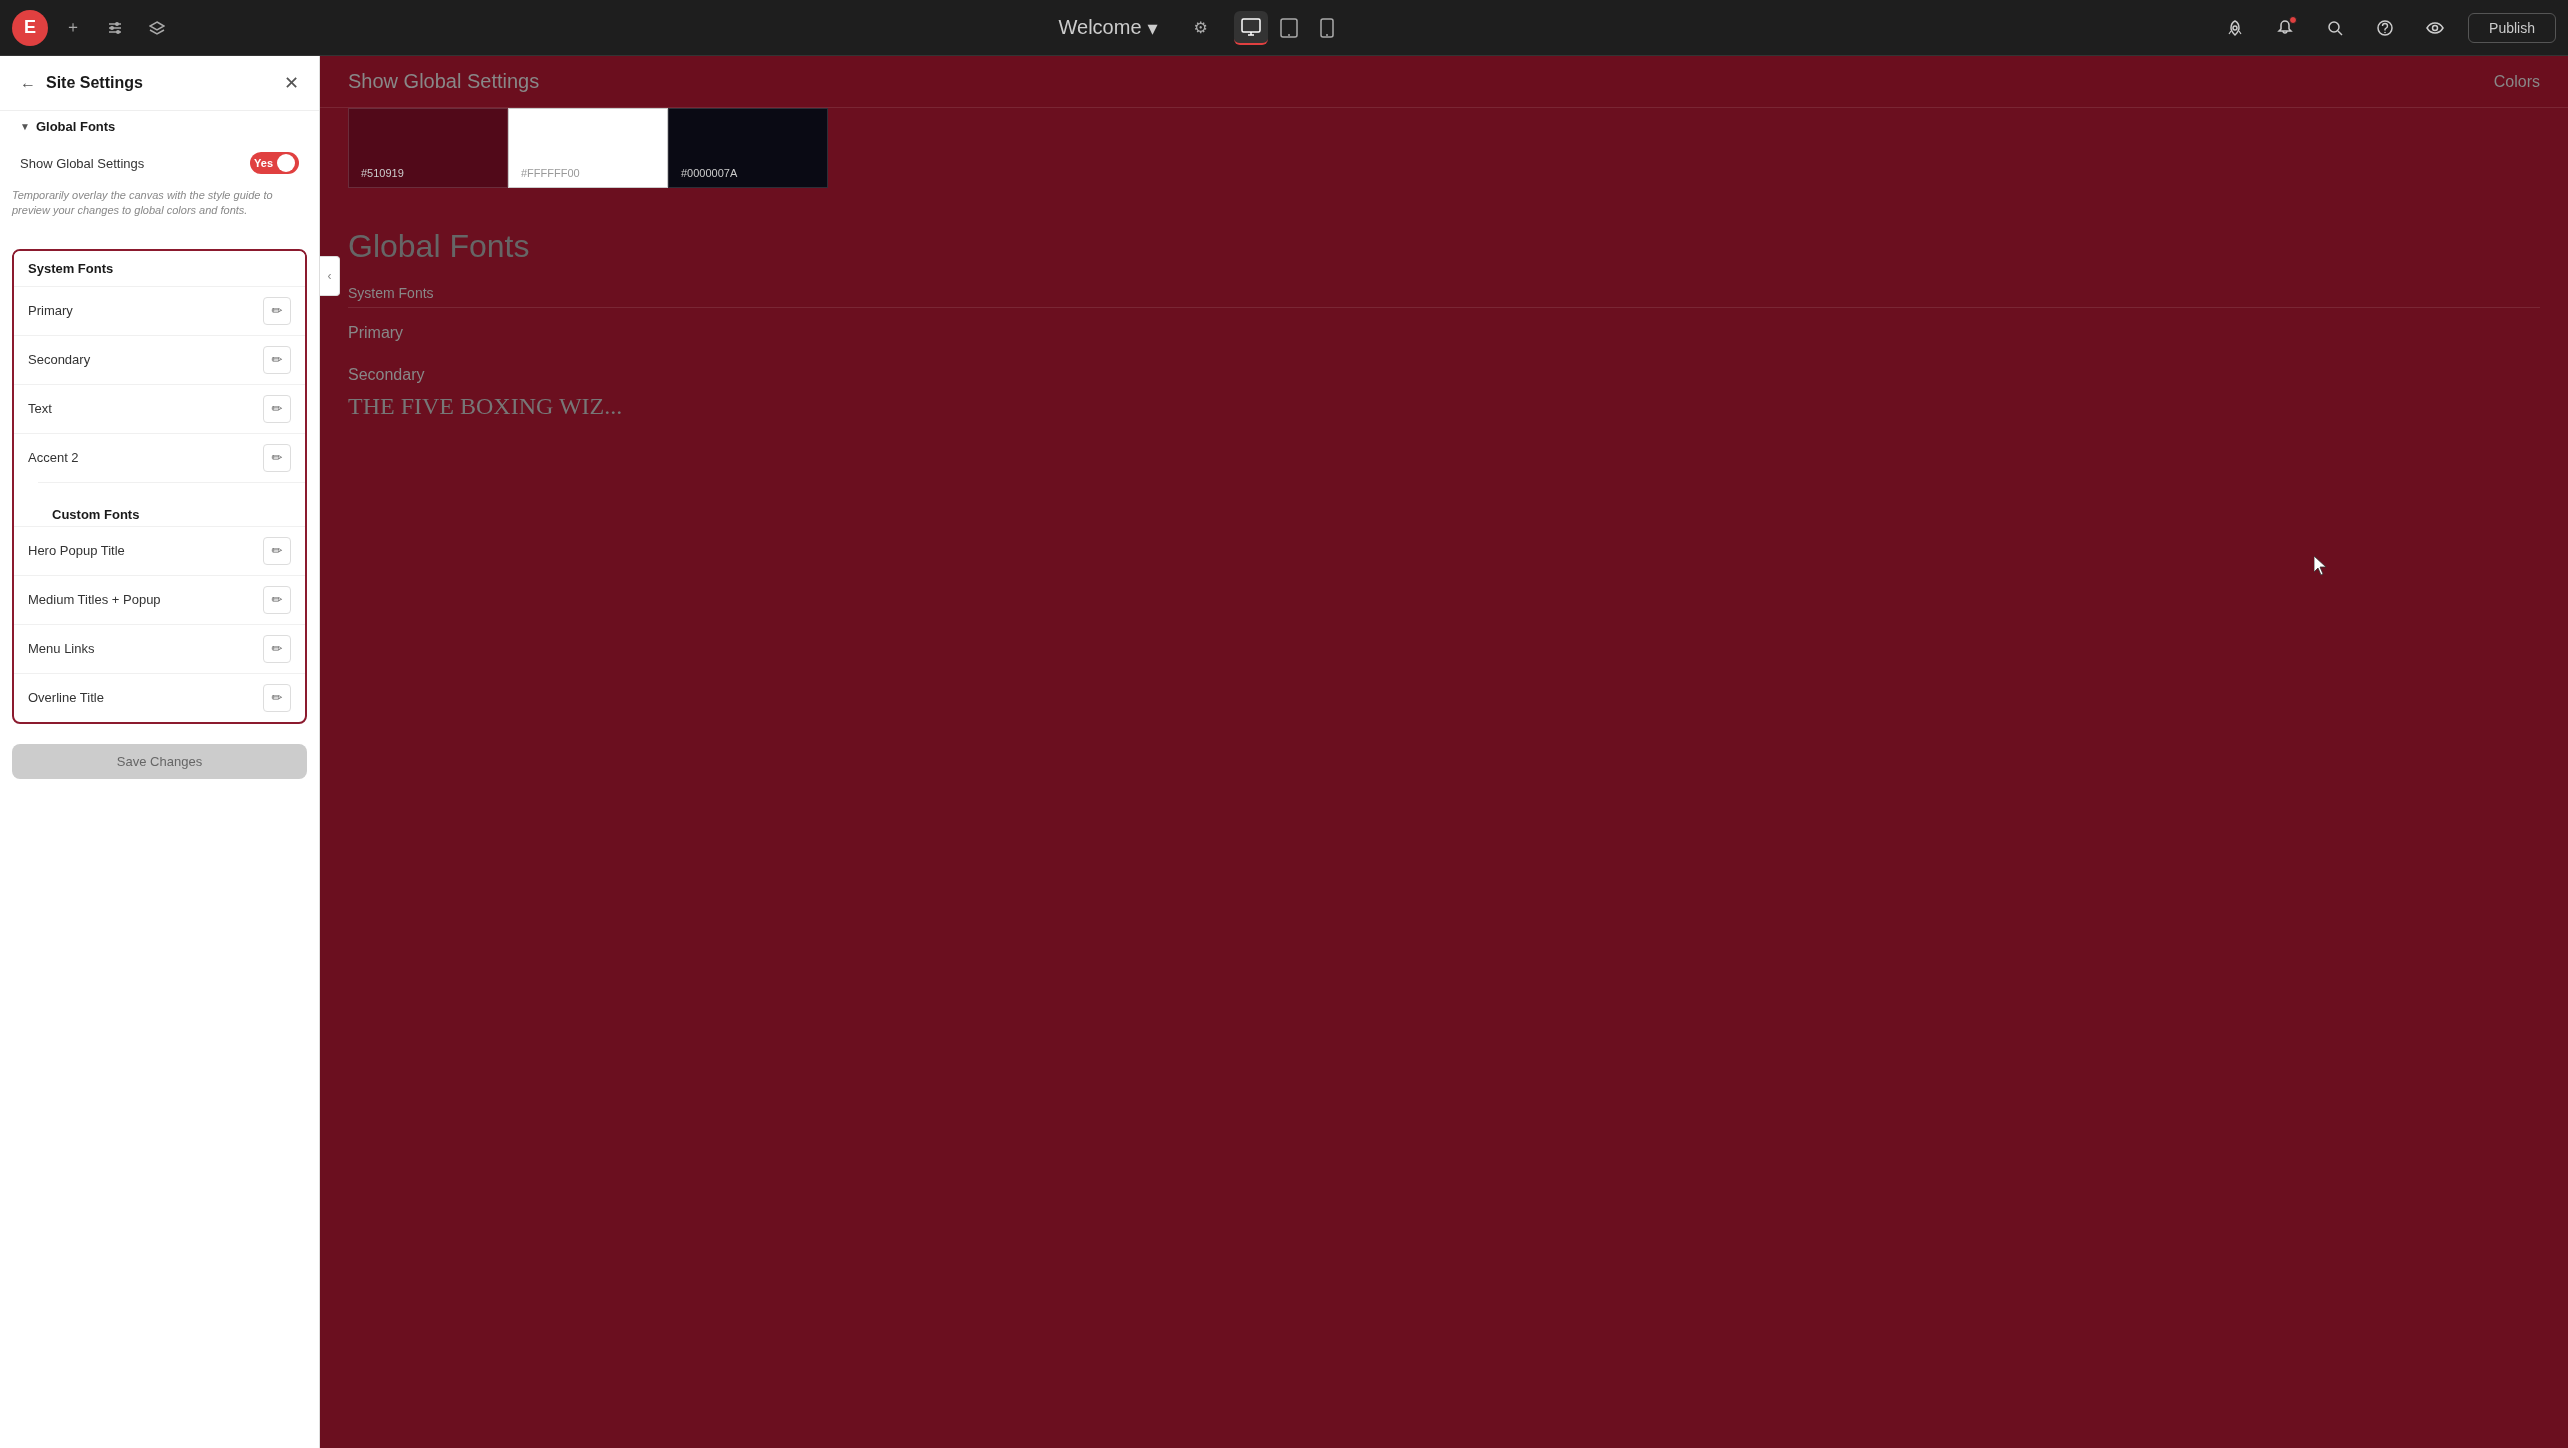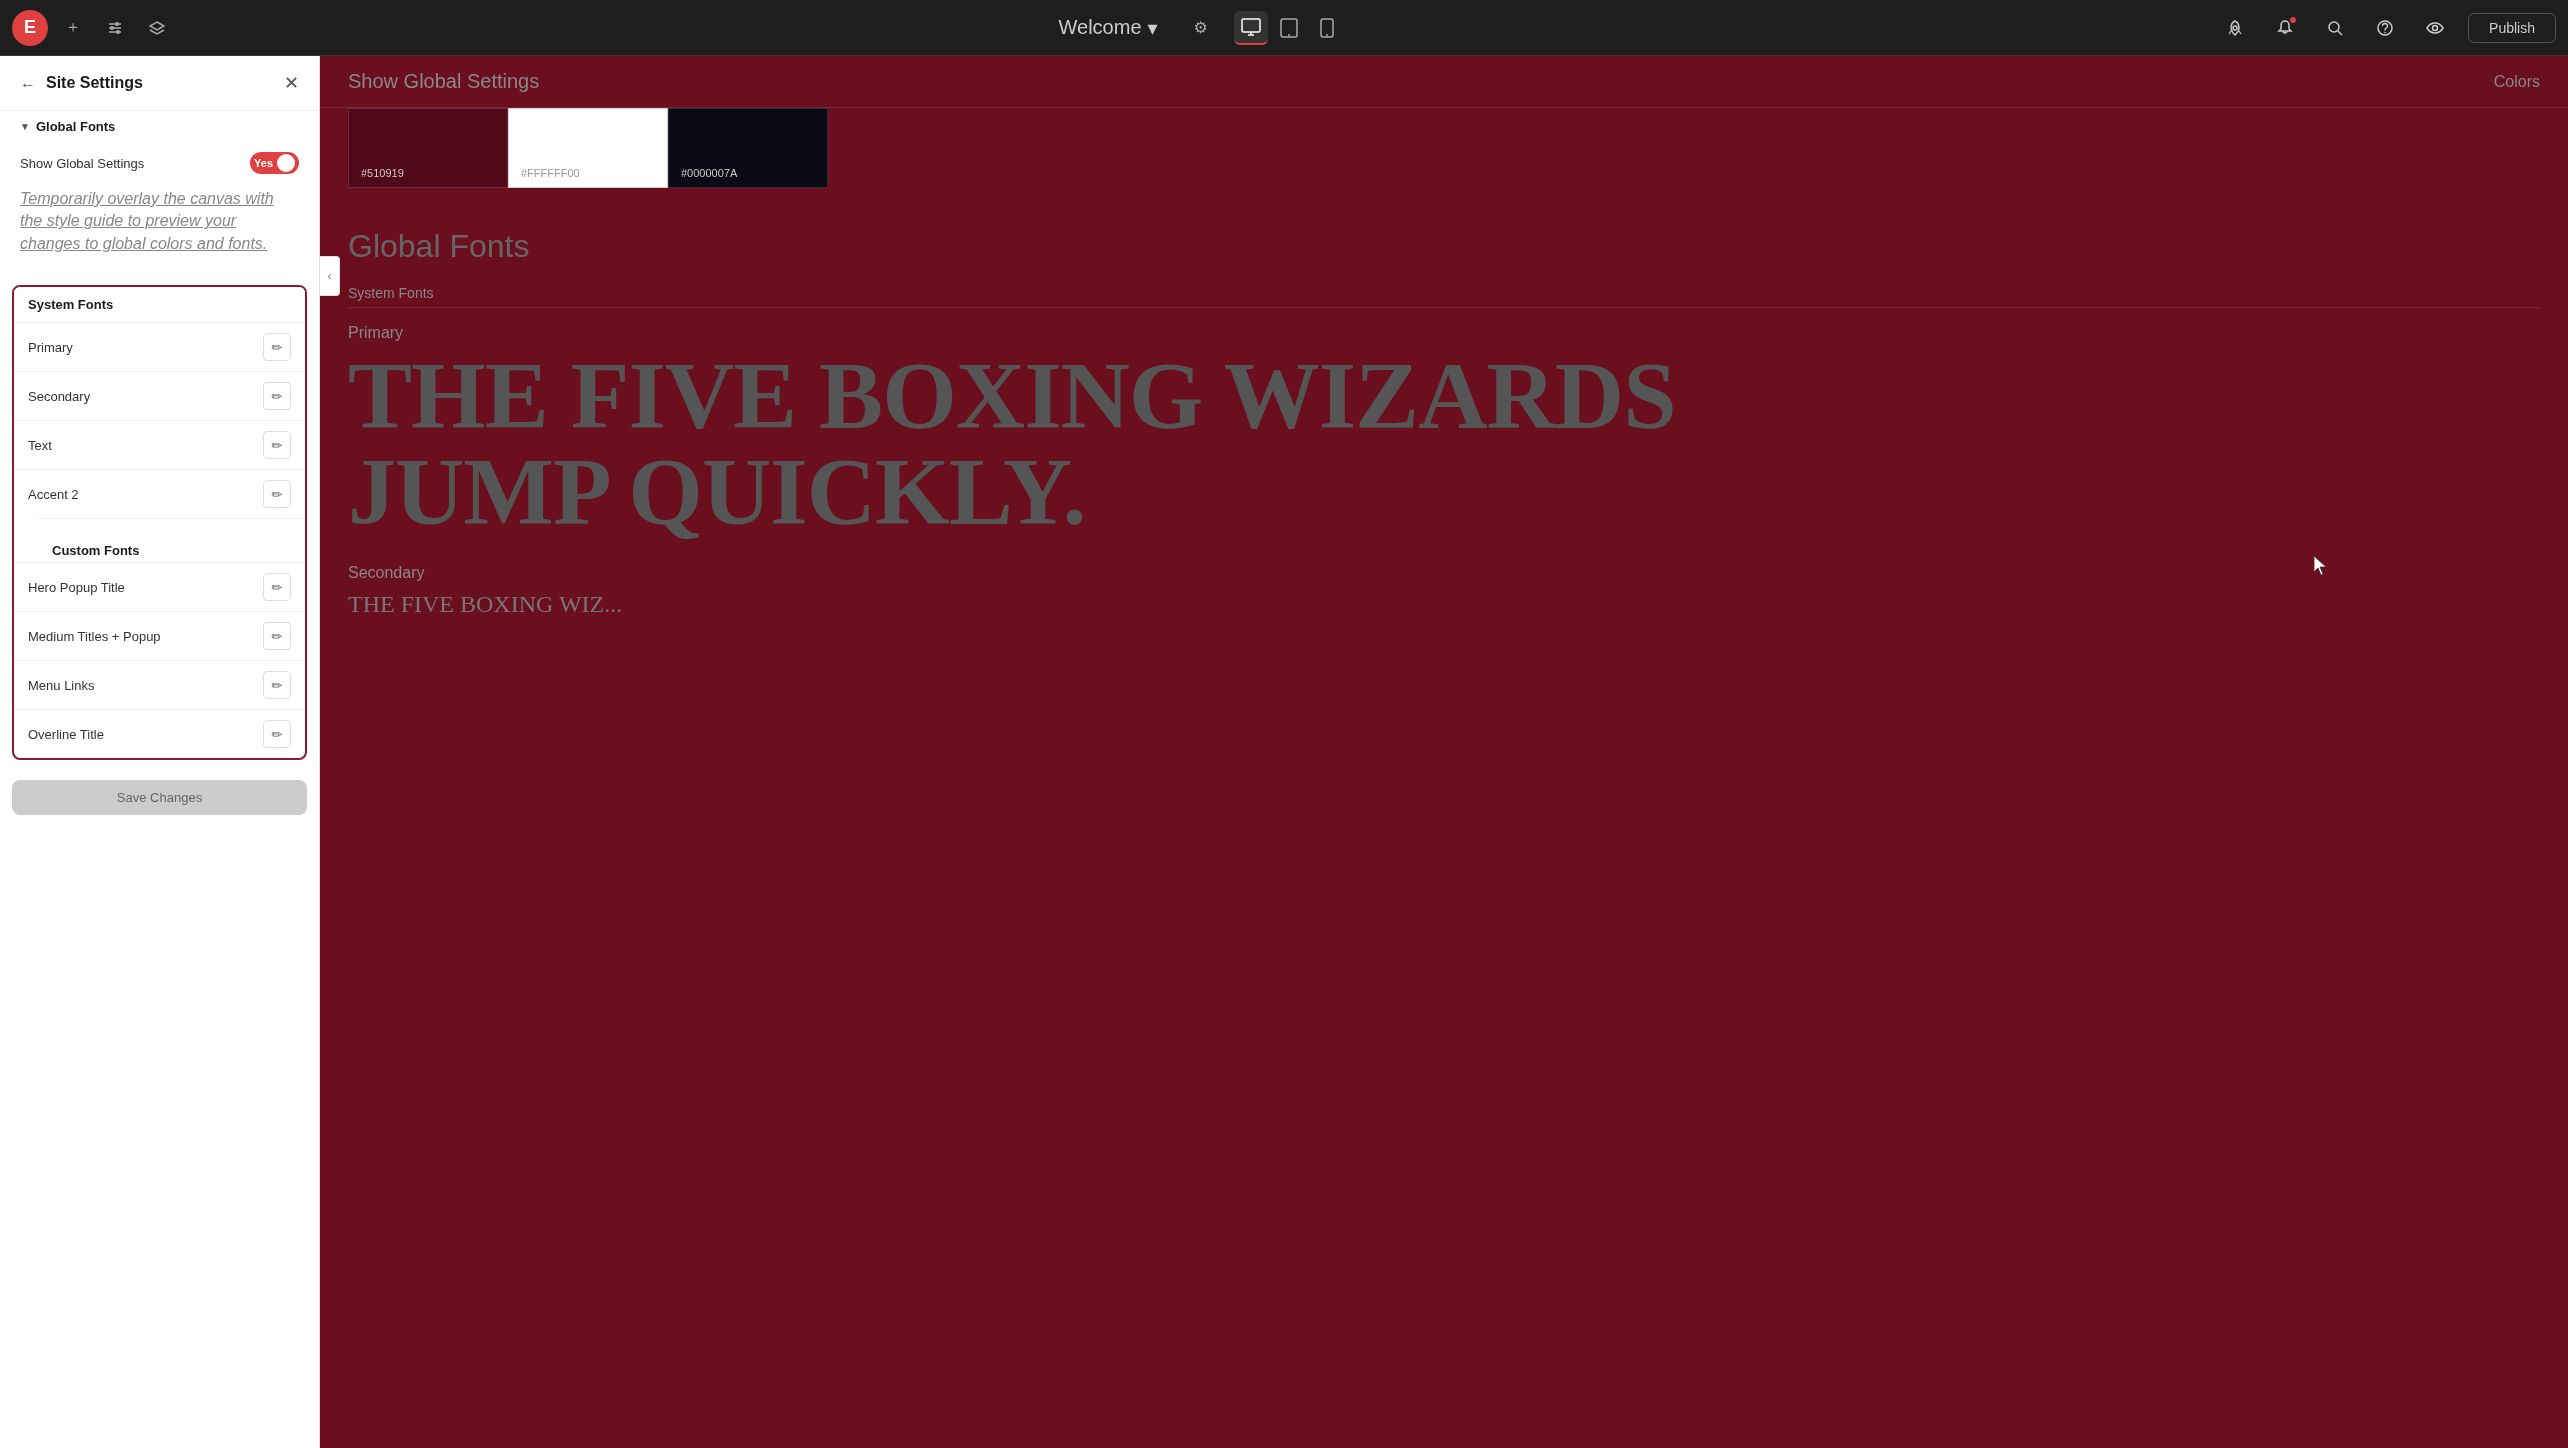--- a/index.html
+++ b/index.html
@@ -87,21 +87,21 @@
     .global-fonts-toggle-label { font-size: 13px; color: #333; }
     .toggle-pill {
       background: #e04040; border-radius: 12px; padding: 2px 4px;
       display: flex; align-items: center; gap: 4px; cursor: pointer;
     }
     .toggle-yes { font-size: 11px; color: white; font-weight: 600; }
     .toggle-circle {
       width: 18px; height: 18px; background: white; border-radius: 50%;
     }
     .toggle-hint {
-      padding: 4px 20px 10px; font-size: 16px; color: #888; line-height: 1.4; font-style: italic; text-decoration: underline;
+      padding: 4px 12px 10px; font-size: 11px; color: #888; line-height: 1.4; font-style: italic;
     }
 
     .global-fonts-collapse-header {
       display: flex; align-items: center; gap: 6px; padding: 8px 20px;
       font-size: 13px; font-weight: 600; color: #1a1a1a; cursor: pointer;
     }
     .collapse-arrow { font-size: 10px; color: #555; }
 
     .save-row { padding: 8px 12px 12px; }
     .save-btn {
@@ -353,23 +353,20 @@
         <span class="color-swatch-label">#0000007A</span>
       </div>
     </div>
 
     <div class="canvas-section">
       <div class="canvas-section-heading">Global Fonts</div>
 
       <div class="canvas-subsection-label">System Fonts</div>
 
       <div class="canvas-font-label">Primary</div>
-      <div class="canvas-font-primary">
-        THE FIVE BOXING WIZARDS<br>JUMP QUICKLY.
-      </div>
 
       <div class="canvas-font-secondary-label">Secondary</div>
       <div class="canvas-font-secondary">
         THE FIVE BOXING WIZ...
       </div>
     </div>
 
     <div class="cursor-indicator">
       <svg width="14" height="20" viewBox="0 0 14 20" fill="none">
         <path d="M0 0L0 16L4 12L7 19L9 18L6 11L12 11Z" fill="#fff" stroke="#333" stroke-width="0.8"></path>

